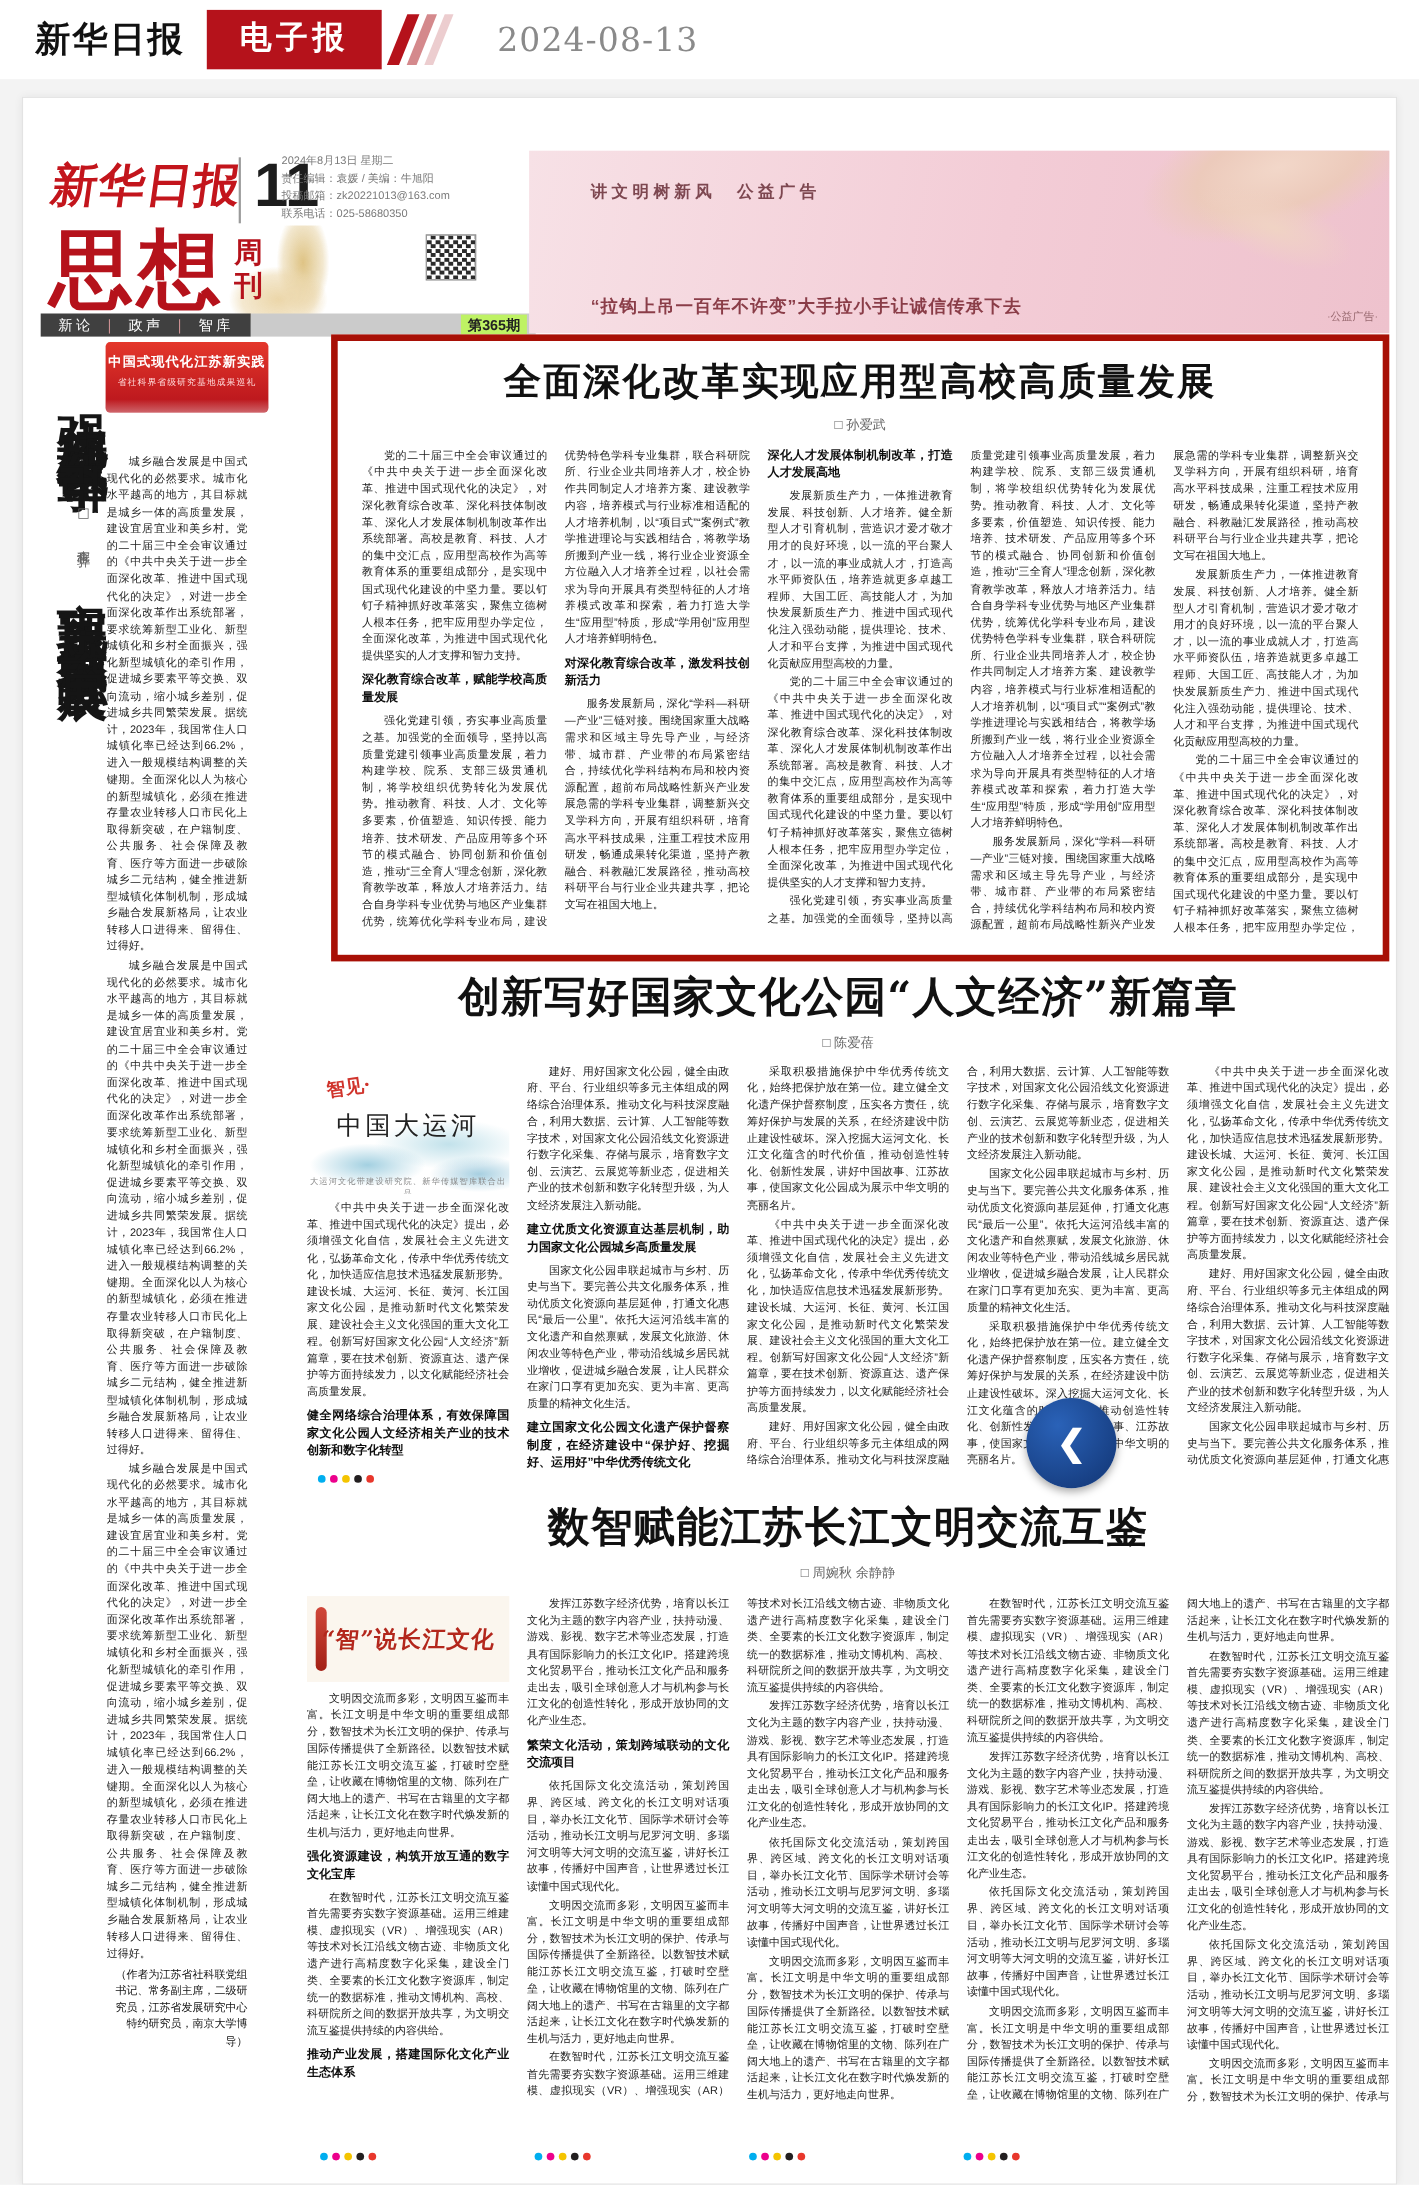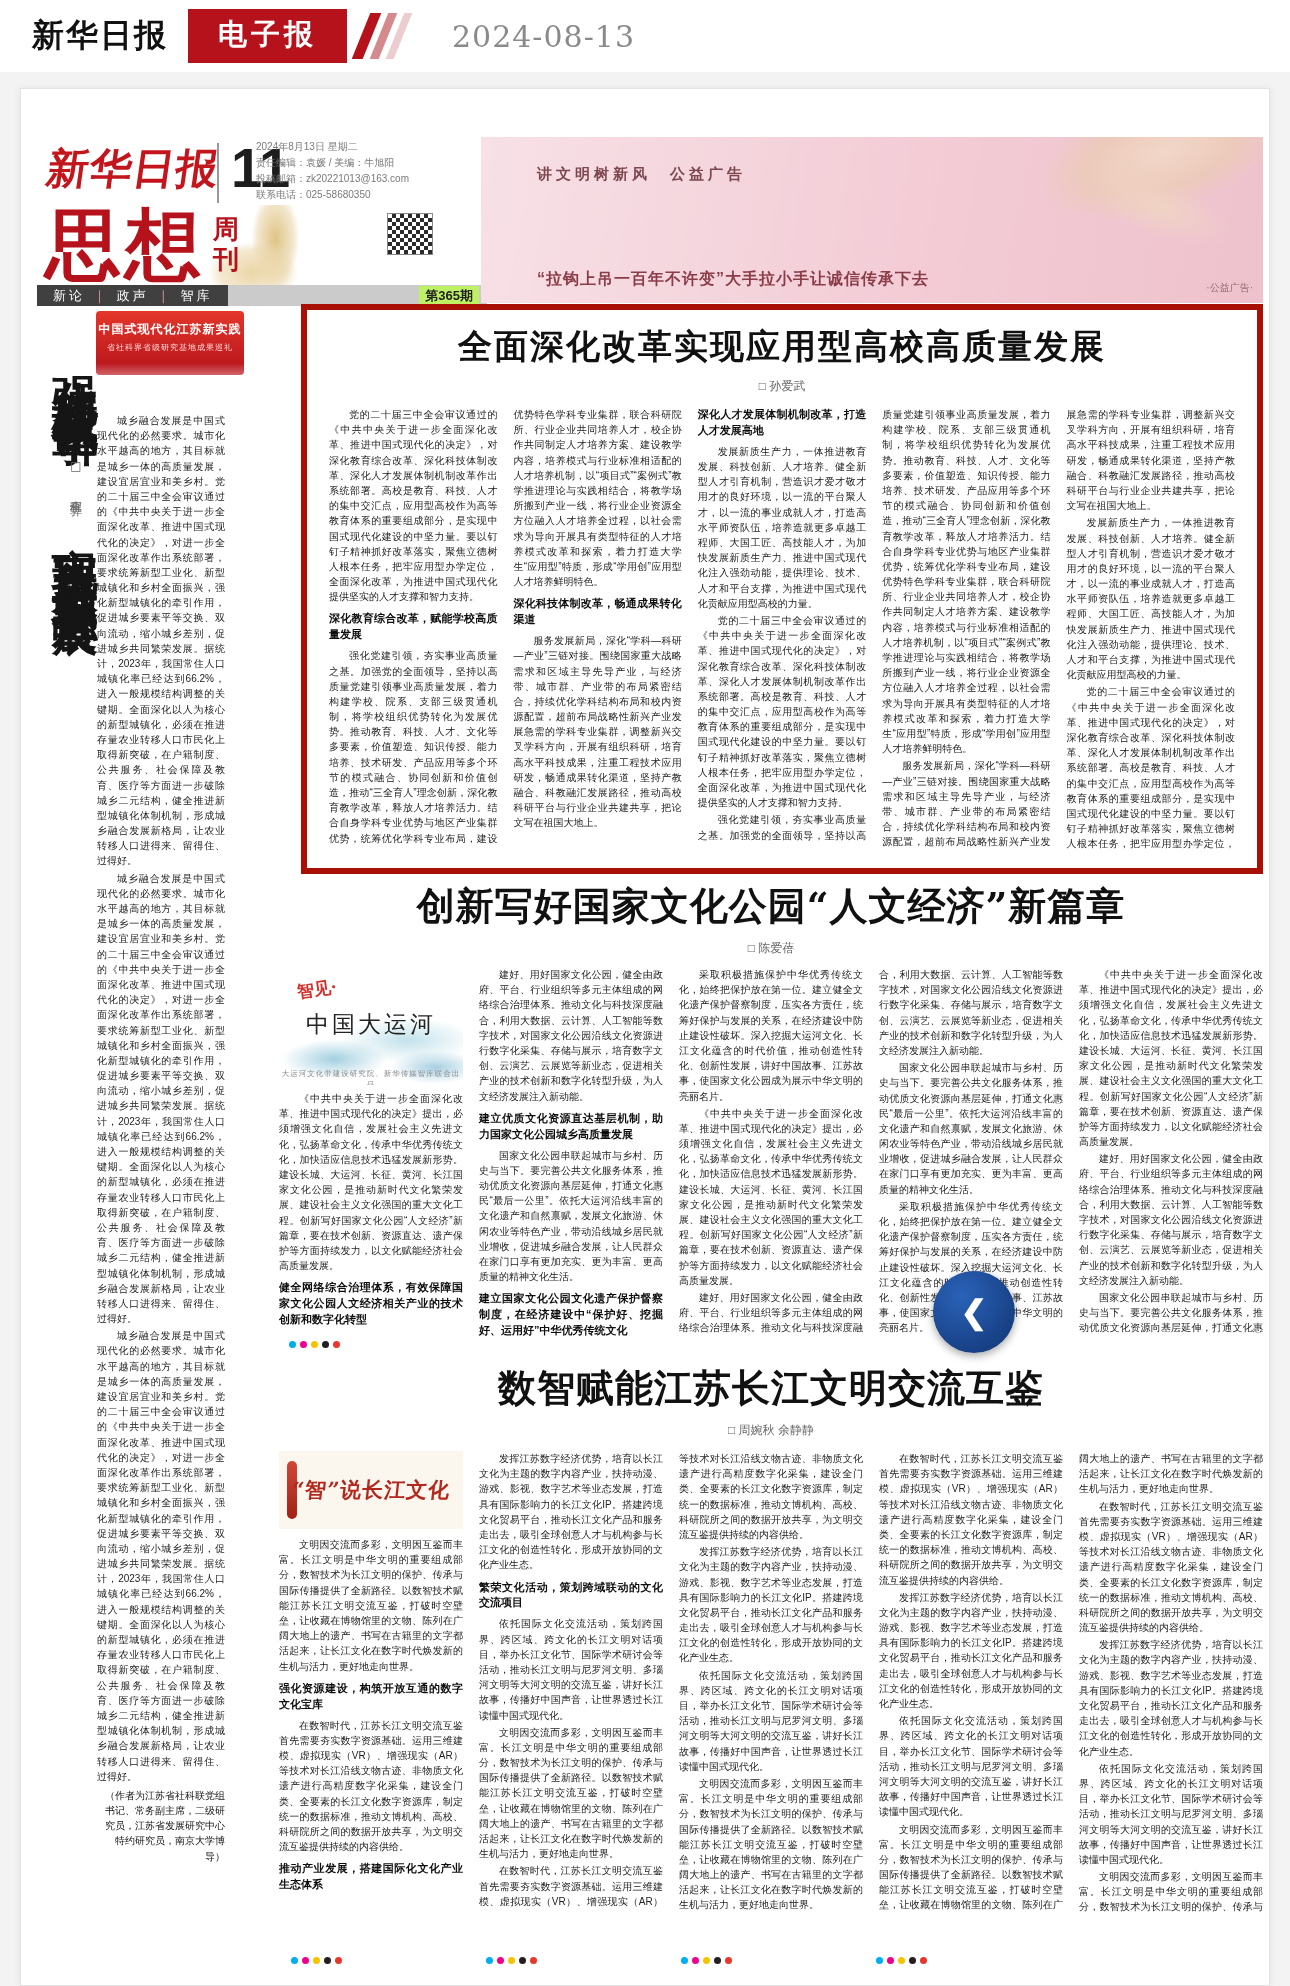--- a/index.html
+++ b/index.html
@@ -166,21 +166,21 @@
       <p class="attr">（作者为江苏省社科联党组书记、常务副主席，二级研究员，江苏省发展研究中心特约研究员，南京大学博导）</p>
     </div>
 
   <div class="abs mainbox">
     <div class="a-title">全面深化改革实现应用型高校高质量发展</div>
     <div class="a-byline">□ 孙爱武</div>
     <div class="a-body" id="main-body">
         <p class="para">党的二十届三中全会审议通过的《中共中央关于进一步全面深化改革、推进中国式现代化的决定》，对深化教育综合改革、深化科技体制改革、深化人才发展体制机制改革作出系统部署。高校是教育、科技、人才的集中交汇点，应用型高校作为高等教育体系的重要组成部分，是实现中国式现代化建设的中坚力量。要以钉钉子精神抓好改革落实，聚焦立德树人根本任务，把牢应用型办学定位，全面深化改革，为推进中国式现代化提供坚实的人才支撑和智力支持。</p>
         <div class="subhead">深化教育综合改革，赋能学校高质量发展</div>
         <p class="para">强化党建引领，夯实事业高质量之基。加强党的全面领导，坚持以高质量党建引领事业高质量发展，着力构建学校、院系、支部三级贯通机制，将学校组织优势转化为发展优势。推动教育、科技、人才、文化等多要素，价值塑造、知识传授、能力培养、技术研发、产品应用等多个环节的模式融合、协同创新和价值创造，推动“三全育人”理念创新，深化教育教学改革，释放人才培养活力。结合自身学科专业优势与地区产业集群优势，统筹优化学科专业布局，建设优势特色学科专业集群，联合科研院所、行业企业共同培养人才，校企协作共同制定人才培养方案、建设教学内容，培养模式与行业标准相适配的人才培养机制，以“项目式”“案例式”教学推进理论与实践相结合，将教学场所搬到产业一线，将行业企业资源全方位融入人才培养全过程，以社会需求为导向开展具有类型特征的人才培养模式改革和探索，着力打造大学生“应用型”特质，形成“学用创”应用型人才培养鲜明特色。</p>
-        <div class="subhead">深化科技体制改革，畅通成果转化渠道</div>
+        <div class="subhead">对深化教育综合改革，激发科技创新活力</div>
         <p class="para">服务发展新局，深化“学科—科研—产业”三链对接。围绕国家重大战略需求和区域主导先导产业，与经济带、城市群、产业带的布局紧密结合，持续优化学科结构布局和校内资源配置，超前布局战略性新兴产业发展急需的学科专业集群，调整新兴交叉学科方向，开展有组织科研，培育高水平科技成果，注重工程技术应用研发，畅通成果转化渠道，坚持产教融合、科教融汇发展路径，推动高校科研平台与行业企业共建共享，把论文写在祖国大地上。</p>
         <div class="subhead">深化人才发展体制机制改革，打造人才发展高地</div>
         <p class="para">发展新质生产力，一体推进教育发展、科技创新、人才培养。健全新型人才引育机制，营造识才爱才敬才用才的良好环境，以一流的平台聚人才，以一流的事业成就人才，打造高水平师资队伍，培养造就更多卓越工程师、大国工匠、高技能人才，为加快发展新质生产力、推进中国式现代化注入强劲动能，提供理论、技术、人才和平台支撑，为推进中国式现代化贡献应用型高校的力量。</p>
         <p class="para">党的二十届三中全会审议通过的《中共中央关于进一步全面深化改革、推进中国式现代化的决定》，对深化教育综合改革、深化科技体制改革、深化人才发展体制机制改革作出系统部署。高校是教育、科技、人才的集中交汇点，应用型高校作为高等教育体系的重要组成部分，是实现中国式现代化建设的中坚力量。要以钉钉子精神抓好改革落实，聚焦立德树人根本任务，把牢应用型办学定位，全面深化改革，为推进中国式现代化提供坚实的人才支撑和智力支持。</p>
         <p class="para">强化党建引领，夯实事业高质量之基。加强党的全面领导，坚持以高质量党建引领事业高质量发展，着力构建学校、院系、支部三级贯通机制，将学校组织优势转化为发展优势。推动教育、科技、人才、文化等多要素，价值塑造、知识传授、能力培养、技术研发、产品应用等多个环节的模式融合、协同创新和价值创造，推动“三全育人”理念创新，深化教育教学改革，释放人才培养活力。结合自身学科专业优势与地区产业集群优势，统筹优化学科专业布局，建设优势特色学科专业集群，联合科研院所、行业企业共同培养人才，校企协作共同制定人才培养方案、建设教学内容，培养模式与行业标准相适配的人才培养机制，以“项目式”“案例式”教学推进理论与实践相结合，将教学场所搬到产业一线，将行业企业资源全方位融入人才培养全过程，以社会需求为导向开展具有类型特征的人才培养模式改革和探索，着力打造大学生“应用型”特质，形成“学用创”应用型人才培养鲜明特色。</p>
         <p class="para">服务发展新局，深化“学科—科研—产业”三链对接。围绕国家重大战略需求和区域主导先导产业，与经济带、城市群、产业带的布局紧密结合，持续优化学科结构布局和校内资源配置，超前布局战略性新兴产业发展急需的学科专业集群，调整新兴交叉学科方向，开展有组织科研，培育高水平科技成果，注重工程技术应用研发，畅通成果转化渠道，坚持产教融合、科教融汇发展路径，推动高校科研平台与行业企业共建共享，把论文写在祖国大地上。</p>
         <p class="para">发展新质生产力，一体推进教育发展、科技创新、人才培养。健全新型人才引育机制，营造识才爱才敬才用才的良好环境，以一流的平台聚人才，以一流的事业成就人才，打造高水平师资队伍，培养造就更多卓越工程师、大国工匠、高技能人才，为加快发展新质生产力、推进中国式现代化注入强劲动能，提供理论、技术、人才和平台支撑，为推进中国式现代化贡献应用型高校的力量。</p>
         <p class="para">党的二十届三中全会审议通过的《中共中央关于进一步全面深化改革、推进中国式现代化的决定》，对深化教育综合改革、深化科技体制改革、深化人才发展体制机制改革作出系统部署。高校是教育、科技、人才的集中交汇点，应用型高校作为高等教育体系的重要组成部分，是实现中国式现代化建设的中坚力量。要以钉钉子精神抓好改革落实，聚焦立德树人根本任务，把牢应用型办学定位，全面深化改革，为推进中国式现代化提供坚实的人才支撑和智力支持。</p>
       </div>
   </div>

